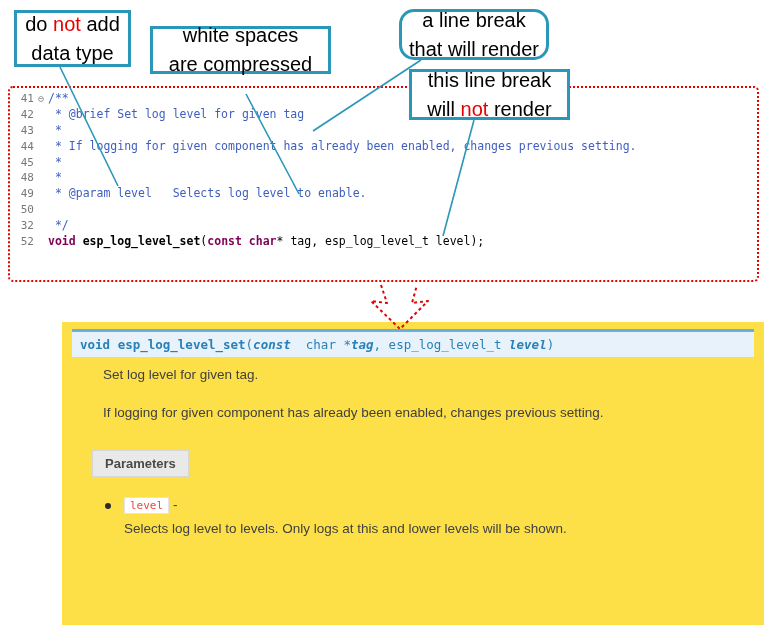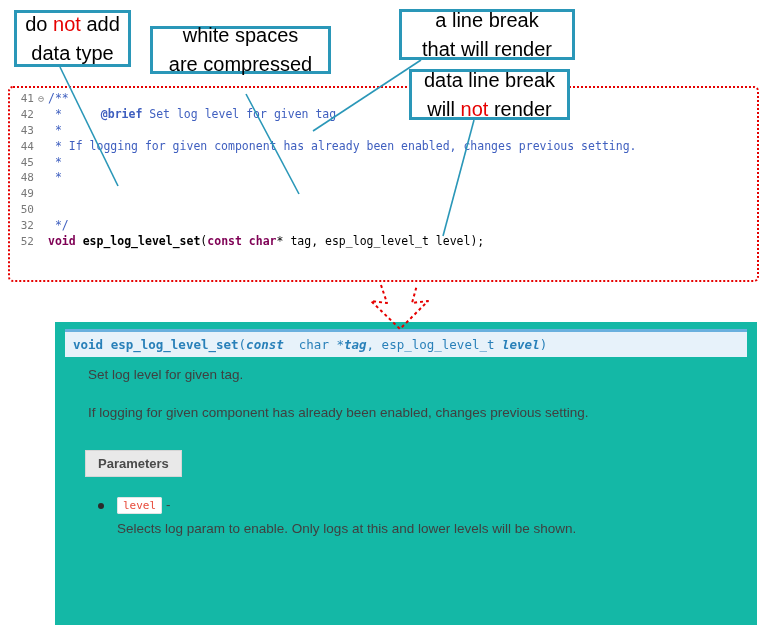--- a/index.html
+++ b/index.html
@@ -10,61 +10,61 @@
   
   .callout{
     position:absolute;z-index:4;background:#fff;
     border:3px solid #2a97b8;box-sizing:border-box;
     display:flex;align-items:center;justify-content:center;text-align:center;
     font-size:20px;color:#000;line-height:1.45;padding:2px 4px;
   }
   .red{color:#e60000;}
   #callout-1{left:14px;top:10px;width:117px;height:57px;}
   #callout-2{left:150px;top:26px;width:181px;height:48px;}
-  #callout-3{left:399px;top:9px;width:176px;height:51px;}
+  #callout-3{left:399px;top:9px;width:150px;height:51px;border-radius:15px;}
   #callout-4{left:409px;top:69px;width:161px;height:51px;}
 
   
   #overlay{position:absolute;left:0;top:0;width:767px;height:637px;z-index:3;pointer-events:none;}
   .conn{stroke:#2a97b8;stroke-width:1.6;}
   .redarrow{stroke:#e60000;stroke-width:2;fill:none;stroke-dasharray:3,3;stroke-linejoin:round;}
 
   
   #codebox{
     position:absolute;left:8px;top:86px;width:751px;height:196px;z-index:1;
     border:2px dotted #e60000;border-radius:5px;box-sizing:border-box;
     background:#fff;padding:3px 0 0 4px;overflow:hidden;
   }
   .cl{display:flex;height:15.9px;font-family:"DejaVu Sans Mono","Liberation Mono",monospace;font-size:11.5px;line-height:15.9px;}
   .ln{width:20px;text-align:right;color:#787878;flex:none;font-size:11px;}
   .fold{width:14px;text-align:center;color:#8a8a8a;flex:none;font-size:10px;}
   .code{white-space:pre;}
   .code span{white-space:pre;}
   .cmt{color:#3F5FBF;}
-  .tagc{color:#3F5FBF;font-weight:bold;margin-left:32px;}
+  .tagc{color:#3F5FBF;font-weight:normal;}
   .kw{color:#7F0055;font-weight:bold;}
   .fn{color:#000;font-weight:bold;}
   .pl{color:#000;}
 
   
   #docpanel{
-    position:absolute;left:55px;top:322px;width:702px;height:303px;z-index:0;
-    background:#14b8a6;box-sizing:border-box;padding-top:7px;
+    position:absolute;left:62px;top:322px;width:702px;height:303px;z-index:0;
+    background:#fde047;box-sizing:border-box;padding-top:7px;
   }
   .sig{
     margin:0 10px 8px 10px;background:#e7f2fa;border-top:3px solid #6ab0de;
     padding:5px 8px;font-family:"DejaVu Sans Mono","Liberation Mono",monospace;
     font-size:12.5px;color:#2980b9;
   }
   .sig span{white-space:pre;}
   .sig .b{font-weight:bold;}
   .sig .bi{font-weight:bold;font-style:italic;}
   .sig .n{font-weight:normal;}
   .doc-content{padding:0 24px 0 33px;color:#404040;font-size:13.5px;}
-  .doc-content p{margin:0 0 18px;line-height:1.45;}
+  .doc-content p{margin:0 8px 18px;line-height:1.45;}
   .params{
     display:inline-block;background:#e9e9e9;border:1px solid #d6d6d6;
     color:#4a4a4a;font-weight:bold;font-size:13px;padding:5px 12px;
     margin:10px 0 20px -3px;
   }
   .pitem{display:flex;margin:0 0 26px;padding-left:10px;}
   .bullet{width:6px;height:6px;border-radius:50%;background:#2b2b2b;margin:6px 13px 0 0;flex:none;}
   .chip{
     font-family:"DejaVu Sans Mono","Liberation Mono",monospace;font-size:11px;
     color:#e74c3c;background:#fff;border:1px solid #e1e4e5;padding:1px 5px;border-radius:2px;
@@ -96,21 +96,21 @@
   </div>
 </div>
 <div class="callout" id="callout-3">
   <div>
     <span>a line break</span><br>
     <span>that will render</span>
   </div>
 </div>
 <div class="callout" id="callout-4">
   <div>
-    <span>data line break</span><br>
+    <span>this line break</span><br>
     <span>will </span><span class="red">not</span><span> render</span>
   </div>
 </div>
 
 <div id="codebox">
   <div>
       <div class="cl">
         <span class="ln">41</span>
         <span class="fold">⊖</span>
         <span class="code"><span class="cmt">/**</span></span>
@@ -136,20 +136,21 @@
         <span class="code"><span class="cmt"> *</span></span>
       </div>
       <div class="cl">
         <span class="ln">48</span>
         <span class="fold"></span>
         <span class="code"><span class="cmt"> *</span></span>
       </div>
       <div class="cl">
         <span class="ln">49</span>
         <span class="fold"></span>
+        <span class="code"><span class="cmt"> * </span><span class="tagc">@param</span><span class="cmt"> level   Selects log level to enable.</span></span>
       </div>
       <div class="cl">
         <span class="ln">50</span>
         <span class="fold"></span>
       </div>
       <div class="cl">
         <span class="ln">32</span>
         <span class="fold"></span>
         <span class="code"><span class="cmt"> */</span></span>
       </div>
@@ -165,18 +166,18 @@
   <div class="sig"><span class="b">void </span><span class="b">esp_log_level_set</span><span class="n">(</span><span class="bi">const</span><span class="n">  char *</span><span class="bi">tag</span><span class="n">, </span><span class="n">esp_log_level_t </span><span class="bi">level</span><span class="n">)</span></div>
   <div class="doc-content">
     <p>Set log level for given tag.</p>
     <p>If logging for given component has already been enabled, changes previous setting.</p>
     <div class="params">Parameters</div>
     <div>
         <div class="pitem">
           <span class="bullet"></span>
           <div>
             <div><code class="chip">level</code><span class="dash"> -</span></div>
-            <div class="pdesc">Selects log param to enable. Only logs at this and lower levels will be shown.</div>
+            <div class="pdesc">Selects log level to levels. Only logs at this and lower levels will be shown.</div>
           </div>
         </div>
       </div>
   </div>
 </div>
 
 </body></html>

